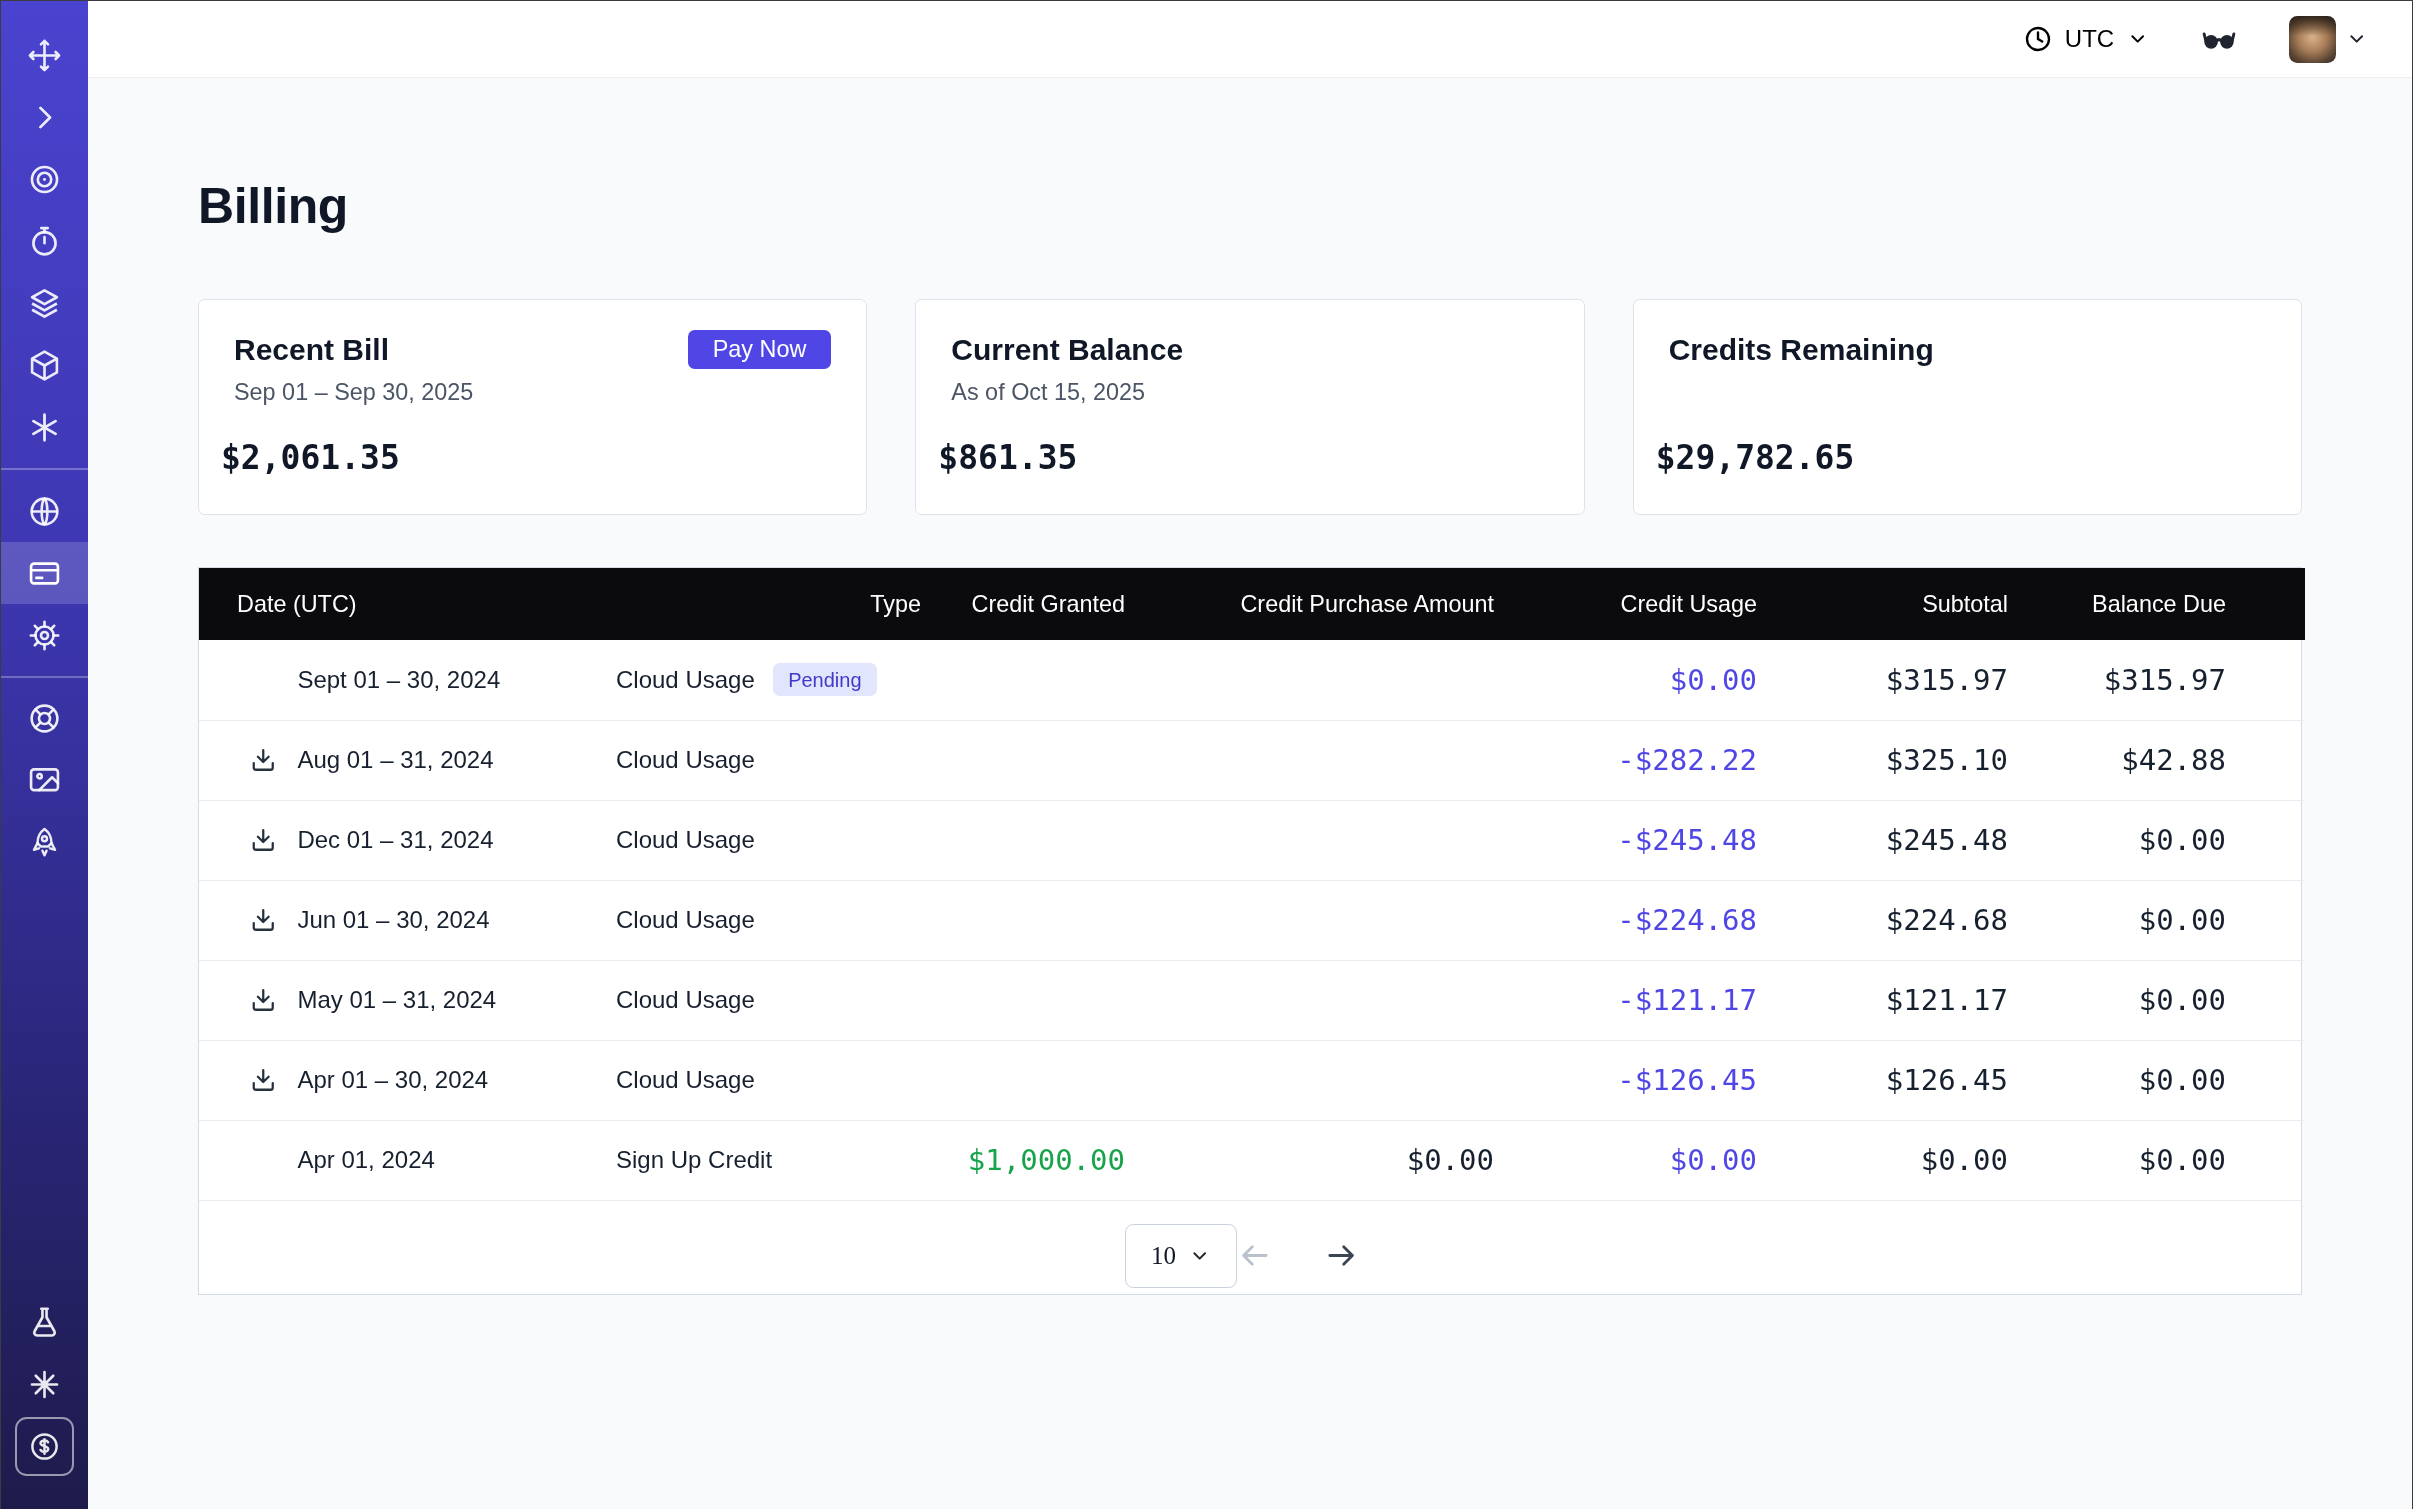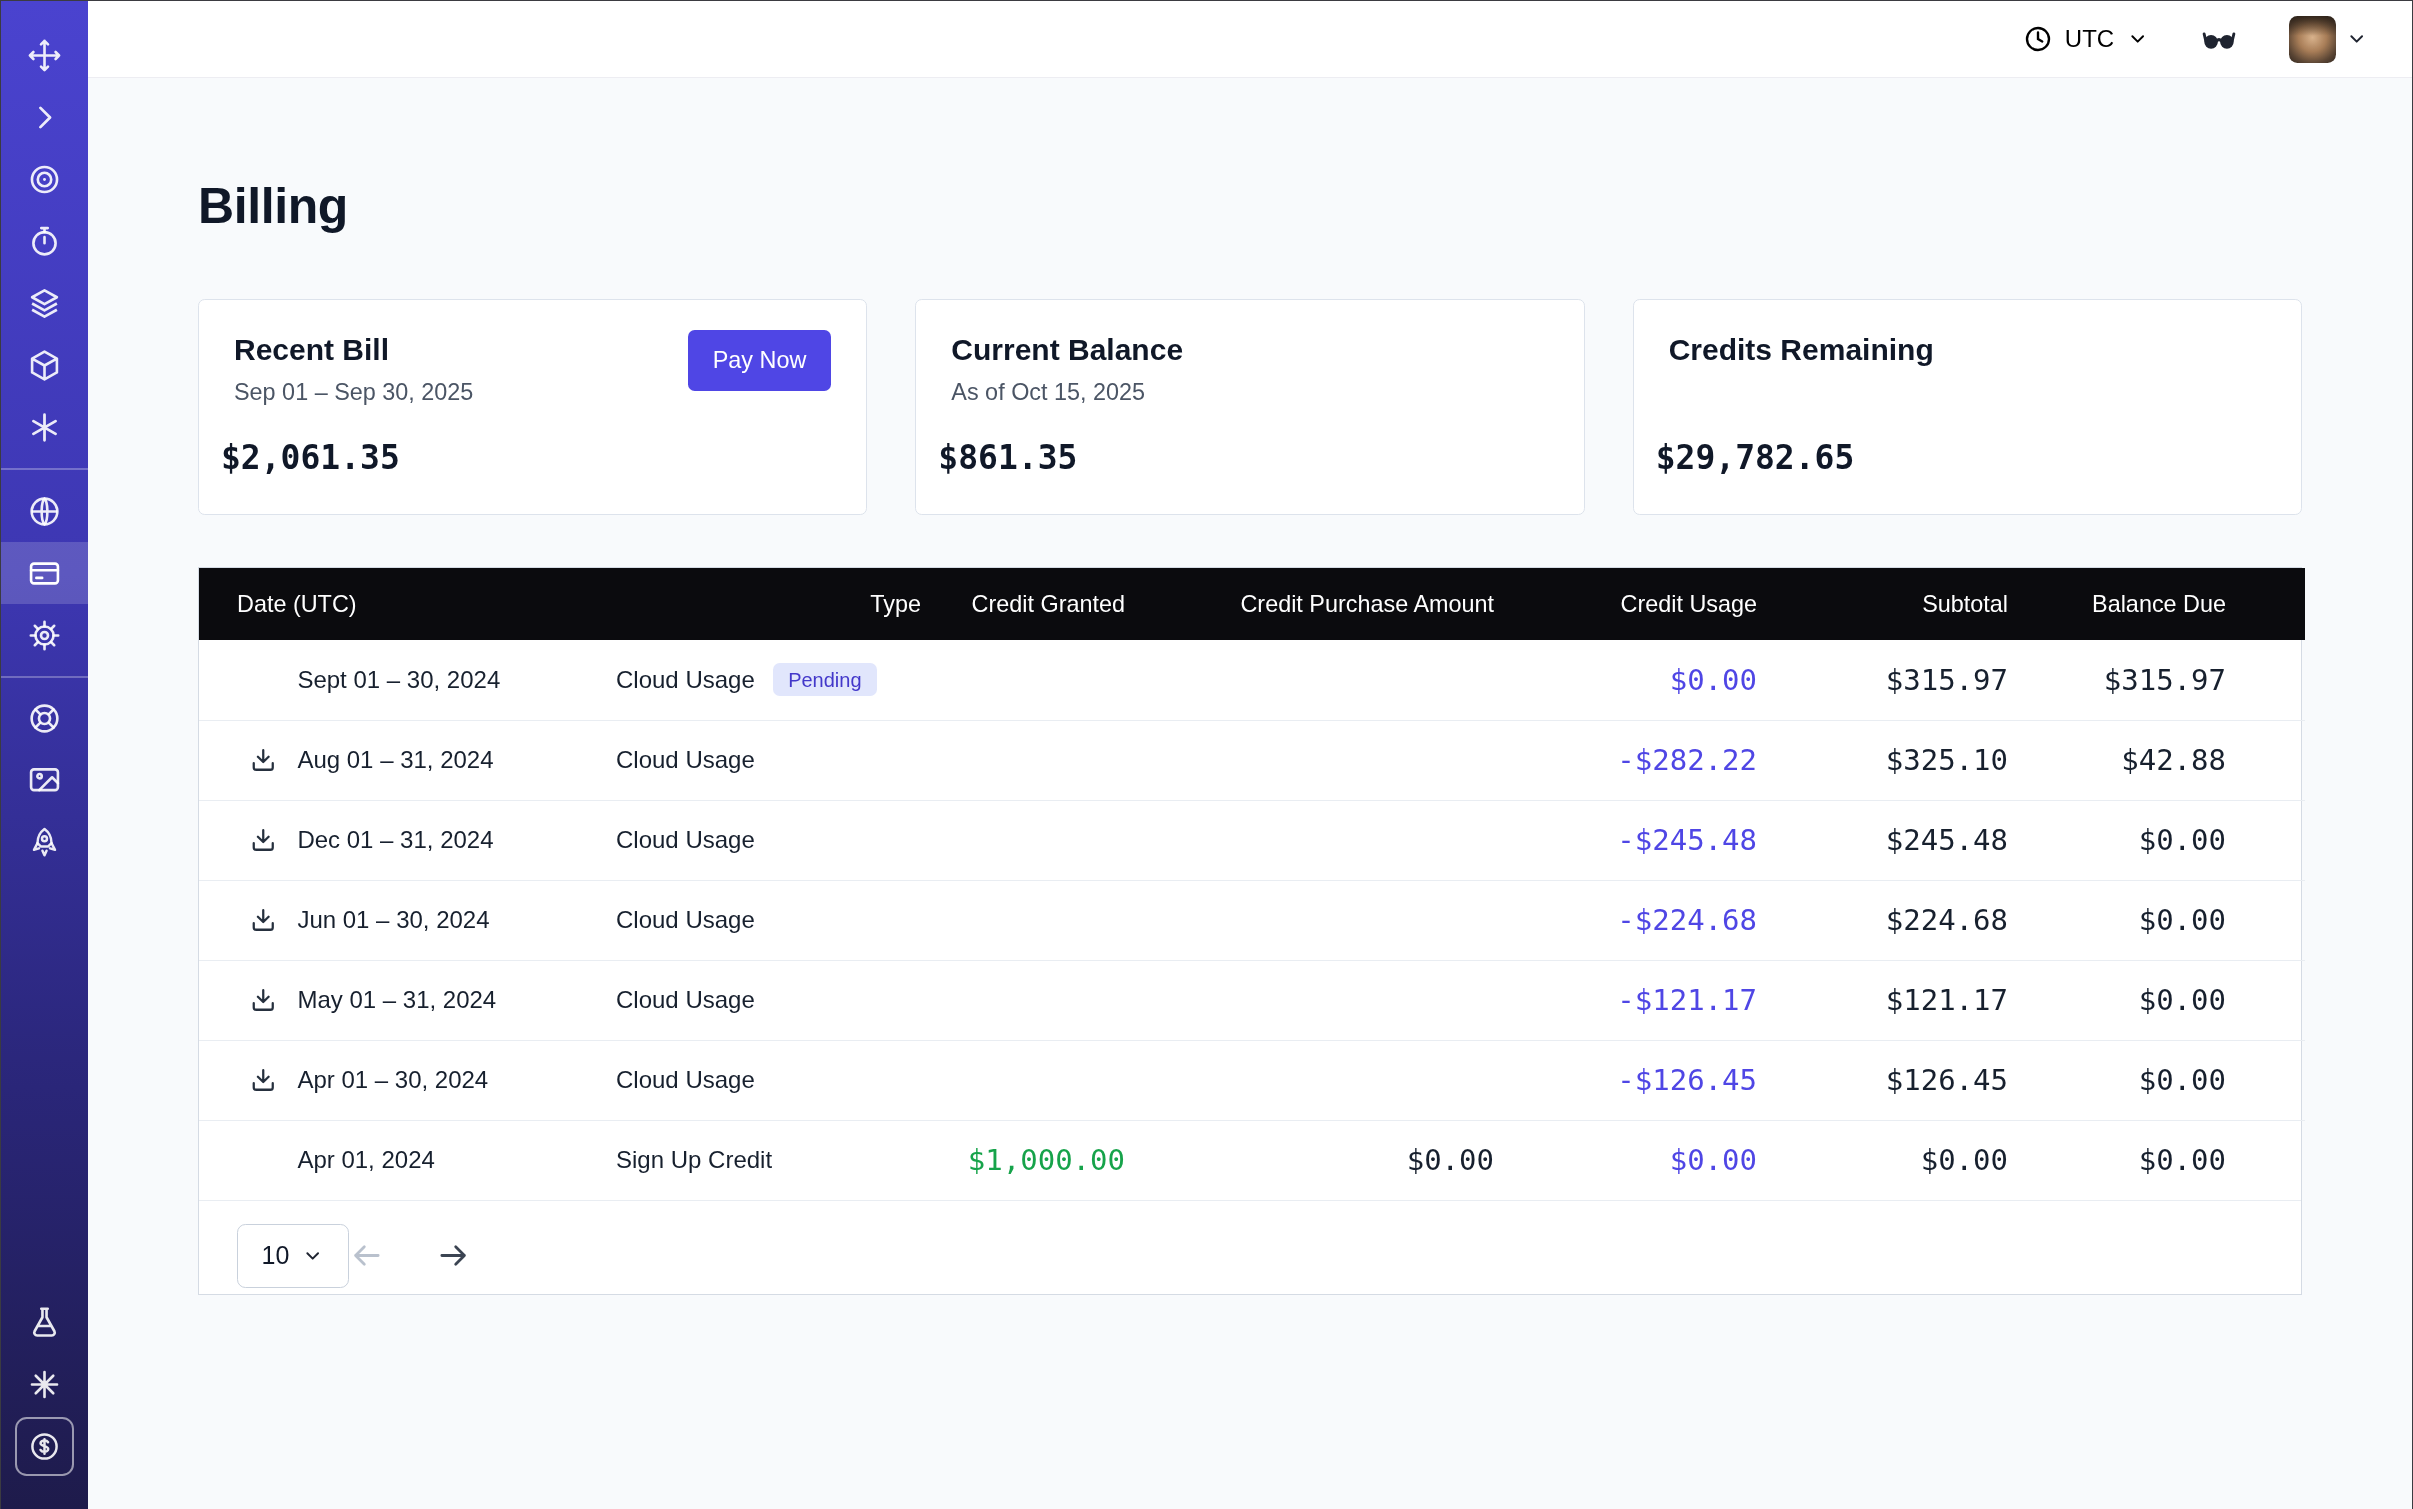--- a/index.html
+++ b/index.html
@@ -40,21 +40,21 @@
 
   
   .cards { display: flex; gap: 48px; margin-top: 64px; }
   .card { position: relative; flex: 1; height: 216px; background: #fff; border: 0.8px solid #dde3ec;
     border-radius: 6.7px; padding: 33px 35px; }
   .card-head { display: flex; justify-content: space-between; align-items: flex-start; }
   .card-title { font-size: 30px; font-weight: 700; color: #101828; }
   .card-sub { margin-top: 11.7px; font-size: 23.4px; color: #4b5565; }
   .card-amount { position: absolute; left: 22px; bottom: 37px;
     font-family: "DejaVu Sans Mono", monospace; font-size: 33px; font-weight: 700; color: #101828; }
-  .pay-now { background: #4f46e5; color: #fff; border: none; border-radius: 6.7px; height: 61px;
+  .pay-now { background: #4f46e5; color: #fff; border: none; border-radius: 6.7px; height: 39px;
     padding: 0 25px; font-size: 23.4px; font-weight: 500; font-family: inherit; cursor: pointer; margin-top: -3.3px; }
 
   
   .tabs { display: flex; gap: 40px; margin-top: 69px; border-bottom: 1.7px solid #e6e9f0; }
   .tab { padding: 0 3.3px 18.4px; font-size: 25px; color: #101828; cursor: pointer;
     border-bottom: 4.2px solid transparent; margin-bottom: -1.7px; }
   .tab.active { color: #4f46e5; border-bottom-color: #4f46e5; font-weight: 500; }
 
   
   .table-card { margin-top: 52px; background: #fff; border: 0.8px solid #d5dbe4; }
@@ -74,22 +74,22 @@
   .dl-btn svg { width: 28.5px; height: 28.5px; }
   .dl-spacer { width: 32px; flex: 0 0 32px; }
   .type-wrap { display: flex; align-items: center; gap: 18.4px; }
   .badge { background: #e1e6fc; color: #4338ca; font-size: 20px; font-weight: 500;
     padding: 6.7px 15px; border-radius: 6.7px; line-height: 1; }
   .mono { font-family: "DejaVu Sans Mono", monospace; font-size: 29px; margin-top: 40px; }
   td.usage { color: #4f46e5; }
   td.granted { color: #16a34a; }
 
   
-  .table-footer { height: 94px; display: flex; align-items: center; justify-content: flex-start;
-    border-top: 0.8px solid #e9edf2; padding: 16px 54px 0 38px; background: #fff; }
+  .table-footer { height: 94px; display: flex; align-items: center; justify-content: center;
+    border-top: 0.8px solid #e9edf2; padding: 16px 54px 0 38px; background: #fff; font-family: Liberation Serif, serif; }
   .page-size { height: 64px; min-width: 112px; border: 0.8px solid #c9d1dc; border-radius: 8.4px; background: #fff;
     display: flex; align-items: center; justify-content: center; gap: 11.7px; font-size: 25px; color: #101828;
     font-family: inherit; cursor: pointer; padding: 0 16.7px; }
   .pager { display: flex; align-items: center; gap: 52px; }
   .pager button { background: none; border: none; padding: 0; cursor: pointer; display: flex; }
   .pager svg { width: 35px; height: 35px; }
   .arrow-prev { color: #b9c1cd; }
   .arrow-next { color: #3b4452; }
 </style>
 </head>

